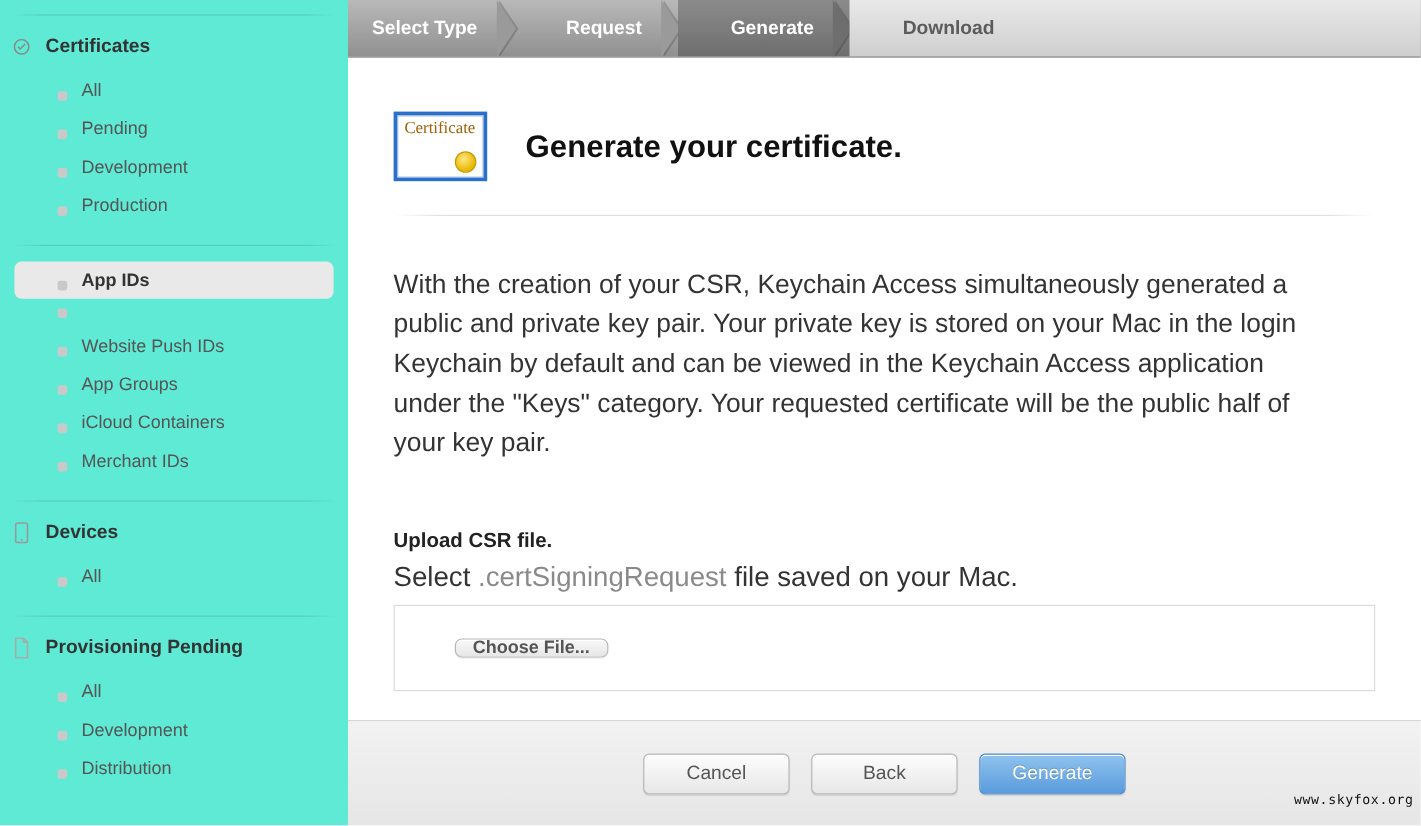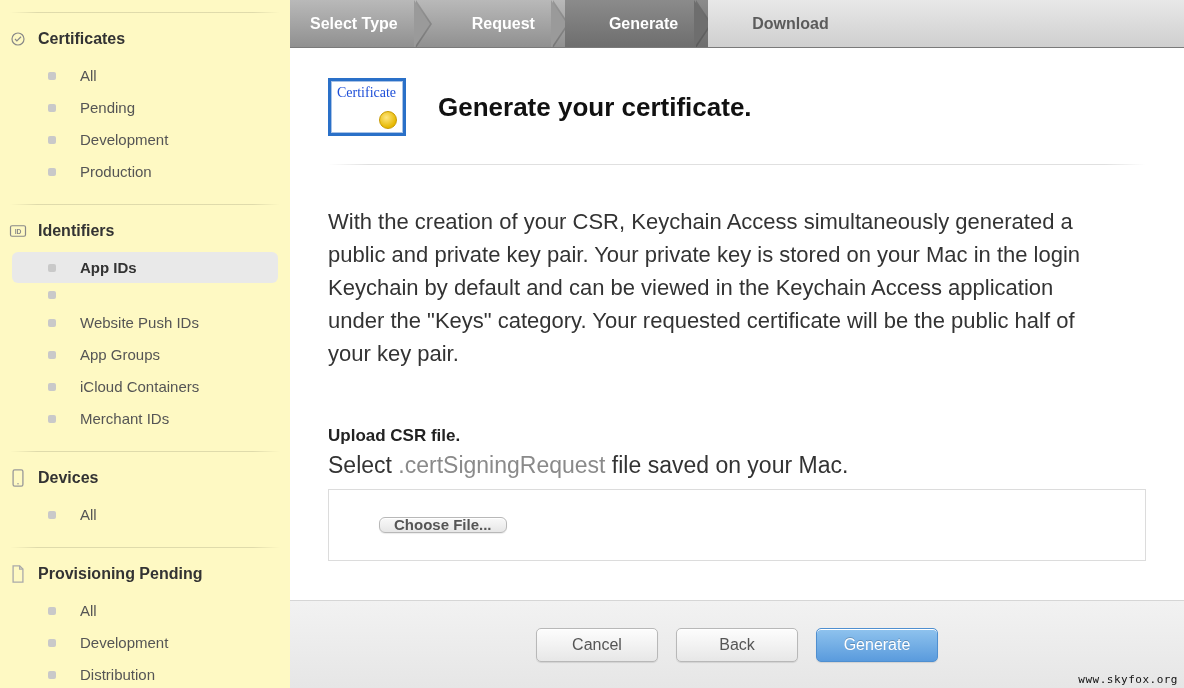--- a/index.html
+++ b/index.html
@@ -1,65 +1,65 @@
 <!DOCTYPE html>
 <html><head>
 <meta charset="utf-8">
 <style>
   * { box-sizing: border-box; margin: 0; padding: 0; }
   html, body { width: 1184px; height: 688px; font-family: "Helvetica Neue", Helvetica, Arial, sans-serif; background: #ffffff; color: #222; overflow: hidden; }
   .app { display: flex; width: 100%; height: 100%; }
 
   
-  .sidebar { width: 290px; flex: 0 0 290px; background: #fef9c3; padding-top: 4px; }
+  .sidebar { width: 290px; flex: 0 0 290px; background: #5eead4; padding-top: 4px; }
   .sidebar .section { padding: 0; }
   .sidebar .sep { height: 1px; background: linear-gradient(to right, rgba(0,0,0,0) 0, rgba(0,0,0,0.12) 10%, rgba(0,0,0,0.12) 90%, rgba(0,0,0,0) 100%); margin: 8px 10px 8px 10px; }
   .section-header { display: flex; align-items: center; gap: 10px; padding: 8px 14px 6px 8px; font-weight: 700; color: #333; font-size: 16px; }
   .section-header .ic { width: 20px; height: 20px; display:flex; align-items:center; justify-content:center; color:#777; }
   .sidebar-items { list-style: none; padding: 4px 0 8px 0; }
-  .sidebar-item { display: flex; align-items: center; gap: 24px; padding: 7px 10px 7px 36px; font-size: 15px; color: #555; cursor: pointer; border-radius: 6px; margin: 1px 12px; }
+  .sidebar-item { display: flex; align-items: flex-end; gap: 12px; padding: 7px 10px 7px 36px; font-size: 15px; color: #555; cursor: pointer; border-radius: 6px; margin: 1px 12px; }
   .sidebar-item .bullet { width: 8px; height: 8px; border-radius: 2px; background: #c9c9c9; flex: 0 0 8px; }
   .sidebar-item.active { background: #e9e9e9; color:#333; font-weight:700; }
   .sidebar-item .lbl { flex: 1; }
 
   
-  .main { flex: 1; display: flex; flex-direction: column; min-width: 0; }
+  .main { flex: 1; display: flex; flex-direction: column; min-width: 0; gap: 15px; }
 
   
   .steps { height: 48px; background: linear-gradient(#b9b9b9, #909090); display: flex; align-items: stretch; position: relative; border-bottom: 1px solid #7a7a7a; overflow:hidden; }
   .step { position: relative; display: flex; align-items: center; padding: 0 30px 0 44px; font-size: 16px; font-weight: 700; color: #fff; cursor: pointer; }
   .step:first-child { padding-left: 20px; }
   .step.disabled { color: #5b5b5b; font-weight: 600; cursor: default; background: linear-gradient(#e8e8e8, #cfcfcf); flex:1; }
   .step.active { background: linear-gradient(#8b8b8b, #6e6e6e); }
   .step .chev { position: absolute; right: -14px; top: 0; bottom: 0; width: 28px; pointer-events: none; }
   .step .chev::before, .step .chev::after { content:""; position:absolute; left:0; width:0; height:0; border-top:24px solid transparent; border-bottom:24px solid transparent; }
   .step .chev::before { border-left:16px solid rgba(0,0,0,0.18); left:2px; }
   .step .chev::after  { border-left:16px solid #9a9a9a; }
   .step.active .chev::after { border-left-color:#6e6e6e; }
 
   
   .content { flex: 1; background: #fff; padding: 30px 38px 0 38px; overflow: hidden; position:relative; }
   .hero { display: flex; align-items: center; gap: 32px; margin-bottom: 28px; }
   .cert-thumb { width: 78px; height: 58px; border: 3px solid #2a70c8; background: #fff; position: relative; box-shadow: 0 0 0 1px #a8c2e6 inset; display:flex; align-items:flex-start; }
-  .cert-thumb .script { font-family: "Brush Script MT", "Snell Roundhand", cursive; font-size: 14px; color:#1d4ed8; padding:4px 6px; }
+  .cert-thumb .script { font-family: "Brush Script MT", "Snell Roundhand", cursive; font-size: 14px; color:#a16207; padding:4px 6px; }
   .cert-thumb .seal { position:absolute; right:6px; bottom:4px; width:18px; height:18px; border-radius:50%; background: radial-gradient(circle at 40% 35%, #ffe680, #e6b800 70%); border:1px solid #c99a00; }
   .hero-title { font-size: 26px; font-weight: 700; color: #111; }
   .hsep { height: 1px; background: linear-gradient(to right, rgba(0,0,0,0) 0, rgba(0,0,0,0.12) 5%, rgba(0,0,0,0.12) 95%, rgba(0,0,0,0) 100%); margin-bottom: 40px; }
   .body-text { font-size: 22px; line-height: 1.5; color: #333; max-width: 780px; margin-bottom: 56px; }
   .upload-head { font-size: 17px; font-weight: 700; color:#222; margin-bottom: 6px; }
   .upload-sub { font-size: 23px; color:#333; margin-bottom: 10px; }
   .upload-sub .ext { color:#8a8a8a; }
   .upload-zone { border:1px solid #dcdcdc; background:#fff; padding: 26px; }
   .choose-btn { display:inline-flex; align-items:center; justify-content:center; height:16px; padding: 0 14px; border:1px solid #b8b8b8; border-radius:6px; background: linear-gradient(#f9f9f9,#e6e6e6); font-size:15px; font-weight:600; color:#555; cursor:pointer; box-shadow: inset 0 1px 0 #fff, 0 1px 1px rgba(0,0,0,0.08); margin-left: 24px; }
 
   
   .footer { height: 88px; background: linear-gradient(#f2f2f2, #e6e6e6); border-top:1px solid #d6d6d6; display:flex; align-items:center; justify-content:center; gap:18px; position:relative; }
   .btn { display:inline-flex; align-items:center; justify-content:center; width:122px; height:34px; border:1px solid #b8b8b8; border-radius:5px; background: linear-gradient(#fdfdfd,#e7e7e7); font-size:16px; font-weight:400; color:#555; cursor:pointer; box-shadow: inset 0 1px 0 #fff, 0 1px 1px rgba(0,0,0,0.1); }
   .btn.primary { background: linear-gradient(#8fc3ee, #5a9bdd); border-color:#4f8fd0; color:#fff; text-shadow:0 -1px 0 rgba(0,0,0,0.2); }
-  .watermark { position:absolute; right:6px; bottom:2px; font-family: monospace; font-size:11px; color:#111; letter-spacing:0.5px; }
+  .watermark { position:absolute; right:6px; bottom:15px; font-family: monospace; font-size:11px; color:#111; letter-spacing:0.5px; }
 </style>
 </head>
 <body>
 
 <div class="app">
 
   <aside class="sidebar">
     <div class="sep"></div>
 
     <div class="section">
@@ -88,29 +88,20 @@
         <li class="sidebar-item">
             <span class="bullet"></span>
             <span class="lbl">Production</span>
           </li>
       </ul>
     </div>
 
     <div class="sep"></div>
 
     <div class="section">
-      <div class="section-header">
-        <span class="ic">
-          <svg width="18" height="16" viewBox="0 0 24 20" fill="none" stroke="#888" stroke-width="1.6">
-              <rect x="2" y="3" width="20" height="14" rx="2"></rect>
-              <text x="12" y="14" text-anchor="middle" font-size="9" fill="#888" stroke="none" font-family="Arial">ID</text>
-            </svg>
-        </span>
-        <span>Identifiers</span>
-      </div>
       <ul class="sidebar-items">
         <li class="sidebar-item active">
             <span class="bullet"></span>
             <span class="lbl">App IDs</span>
           </li>
         <li class="sidebar-item">
             <span class="bullet"></span>
           </li>
         <li class="sidebar-item">
             <span class="bullet"></span>

